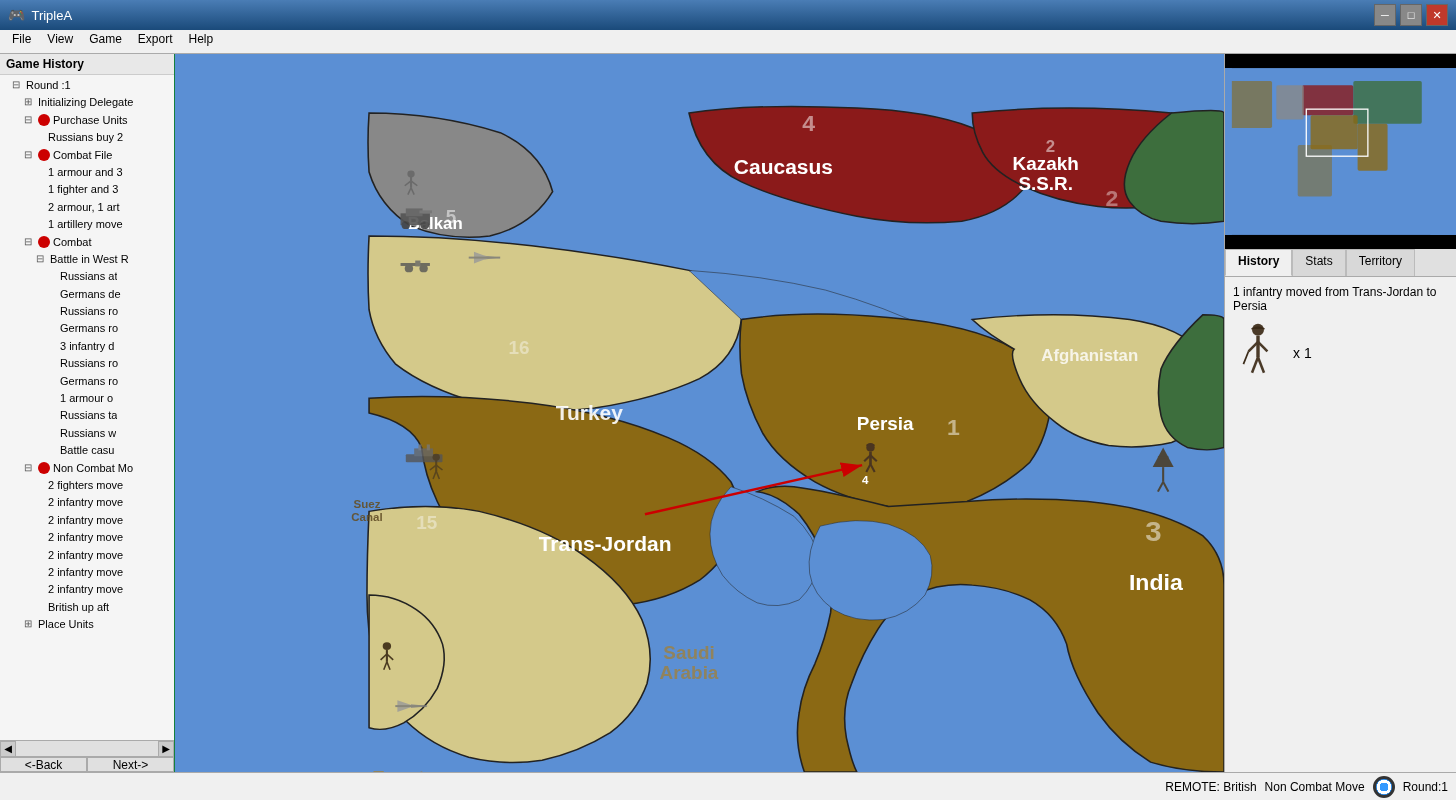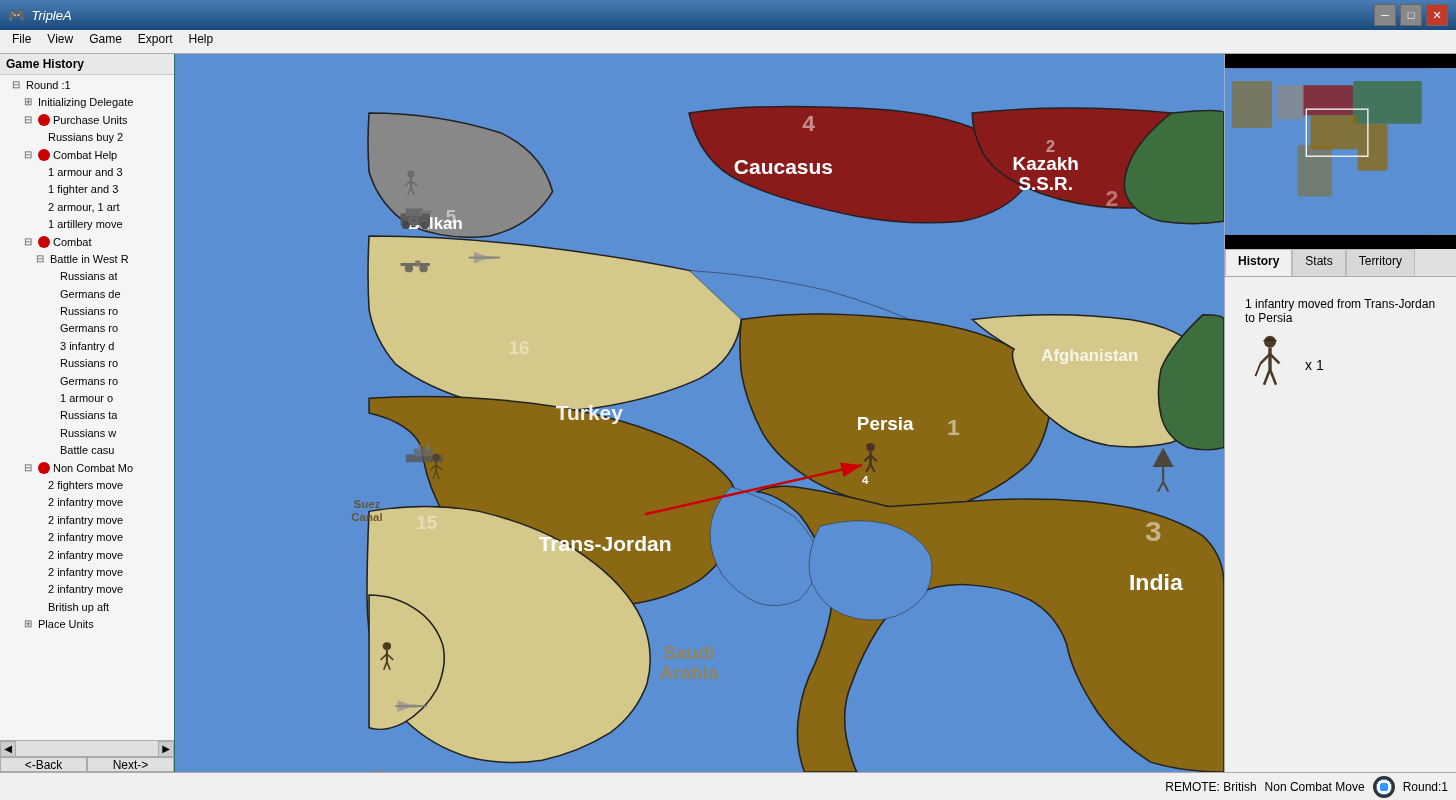--- a/index.html
+++ b/index.html
@@ -10,21 +10,21 @@
       height: 30px;
       background: linear-gradient(to bottom, #4a7db5, #1a4a7a);
       display: flex;
       align-items: center;
       padding: 0 8px;
       color: white;
       font-size: 13px;
       user-select: none;
     }
     #titlebar .title-icon { margin-right: 6px; font-size: 14px; }
-    #titlebar .title-text { flex: 1; font-style: italic; }
+    #titlebar .title-text { flex: 1; }
     #titlebar .win-controls { display: flex; gap: 4px; }
     #titlebar .win-btn {
       width: 22px; height: 22px;
       background: #888;
       border: 1px solid #666;
       color: white;
       font-size: 11px;
       display: flex; align-items: center; justify-content: center;
       cursor: pointer;
     }
@@ -160,21 +160,21 @@
       font-size: 12px;
       border-bottom: none;
     }
     .panel-tab.active {
       background: #f0f0f0;
       border-bottom: 1px solid #f0f0f0;
       font-weight: bold;
     }
     #panel-content {
       flex: 1;
-      padding: 20px;
+      padding: 8px;
       font-size: 12px;
       overflow-y: auto;
     }
     .panel-info-text {
       font-size: 12px;
       margin-bottom: 10px;
     }
     .unit-display {
       display: flex;
       align-items: center;
@@ -288,21 +288,21 @@
           <span class="indent"></span>
           <span class="indent"></span>
         <span class="label">Russians buy 2</span>
       </div>
 
       <div class="tree-item">
         <span class="indent"></span>
           <span class="indent"></span>
         <span class="expand-icon">⊟</span>
         <div class="red-circle"></div>
-        <span class="label">Combat Help</span>
+        <span class="label">Combat File</span>
       </div>
       <div class="tree-item">
         <span class="indent"></span>
           <span class="indent"></span>
           <span class="indent"></span>
           <span class="indent"></span>
         <span class="label">1 armour and 3</span>
       </div>
       <div class="tree-item">
         <span class="indent"></span>

